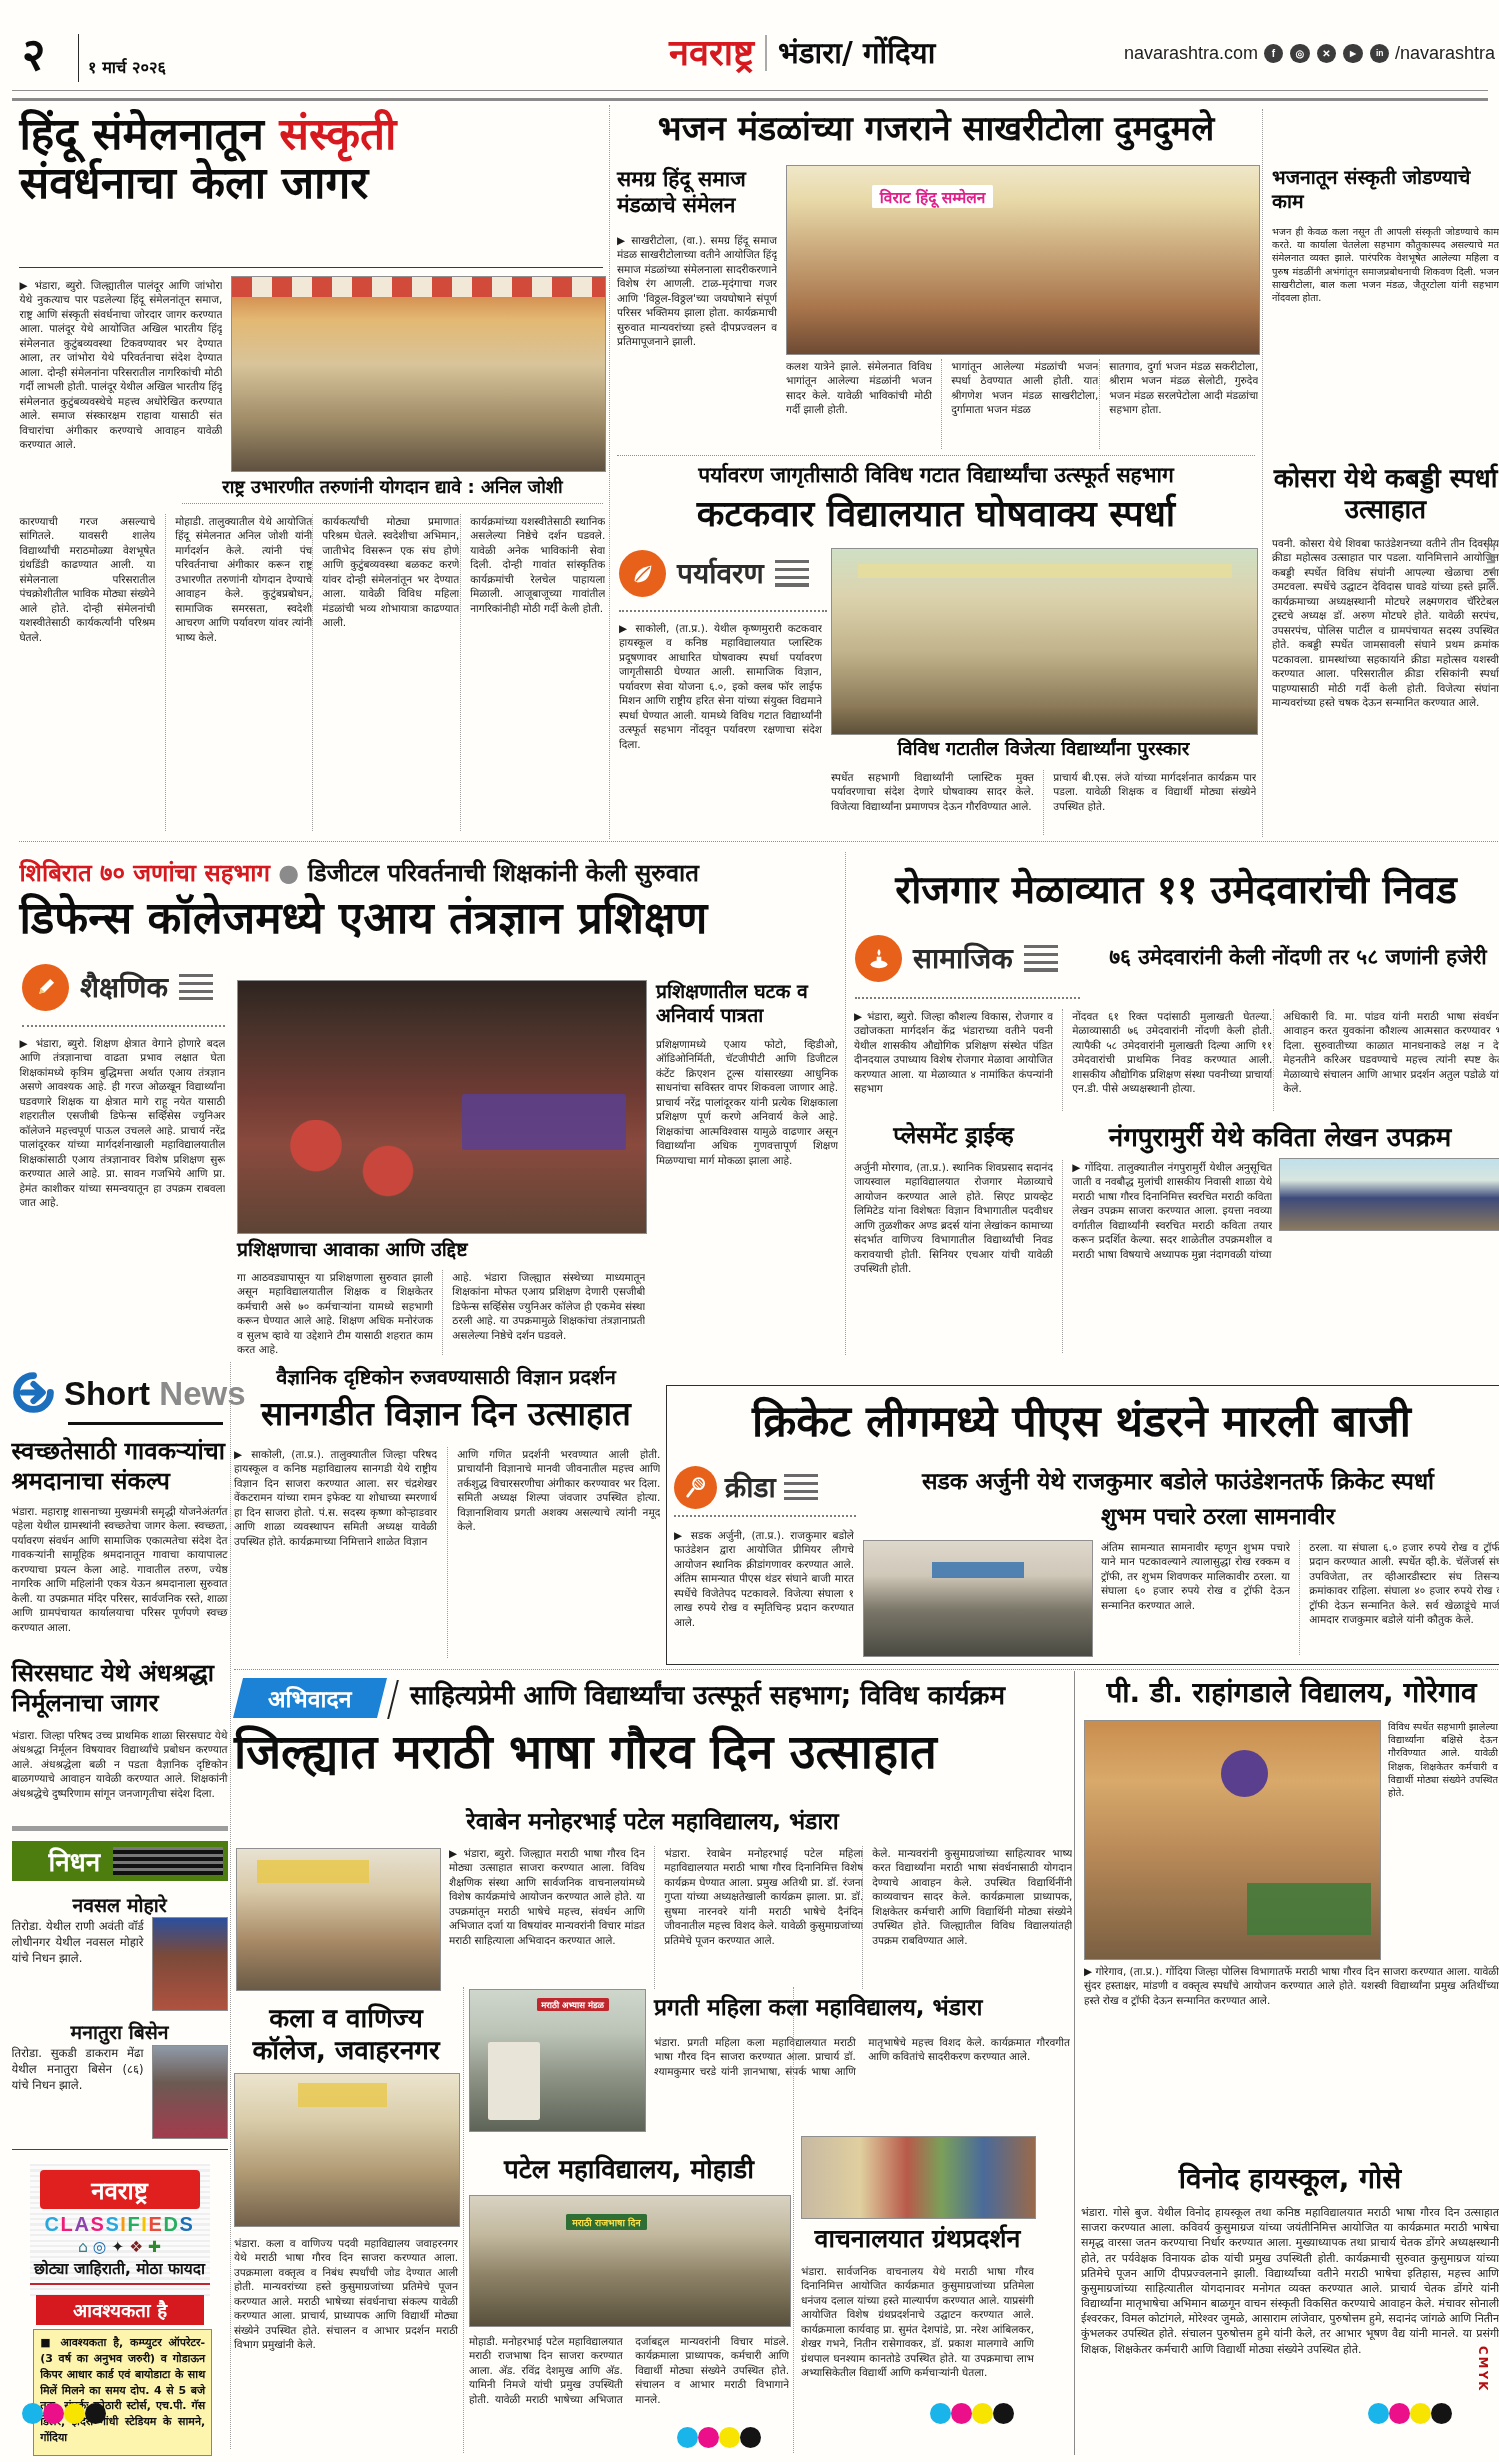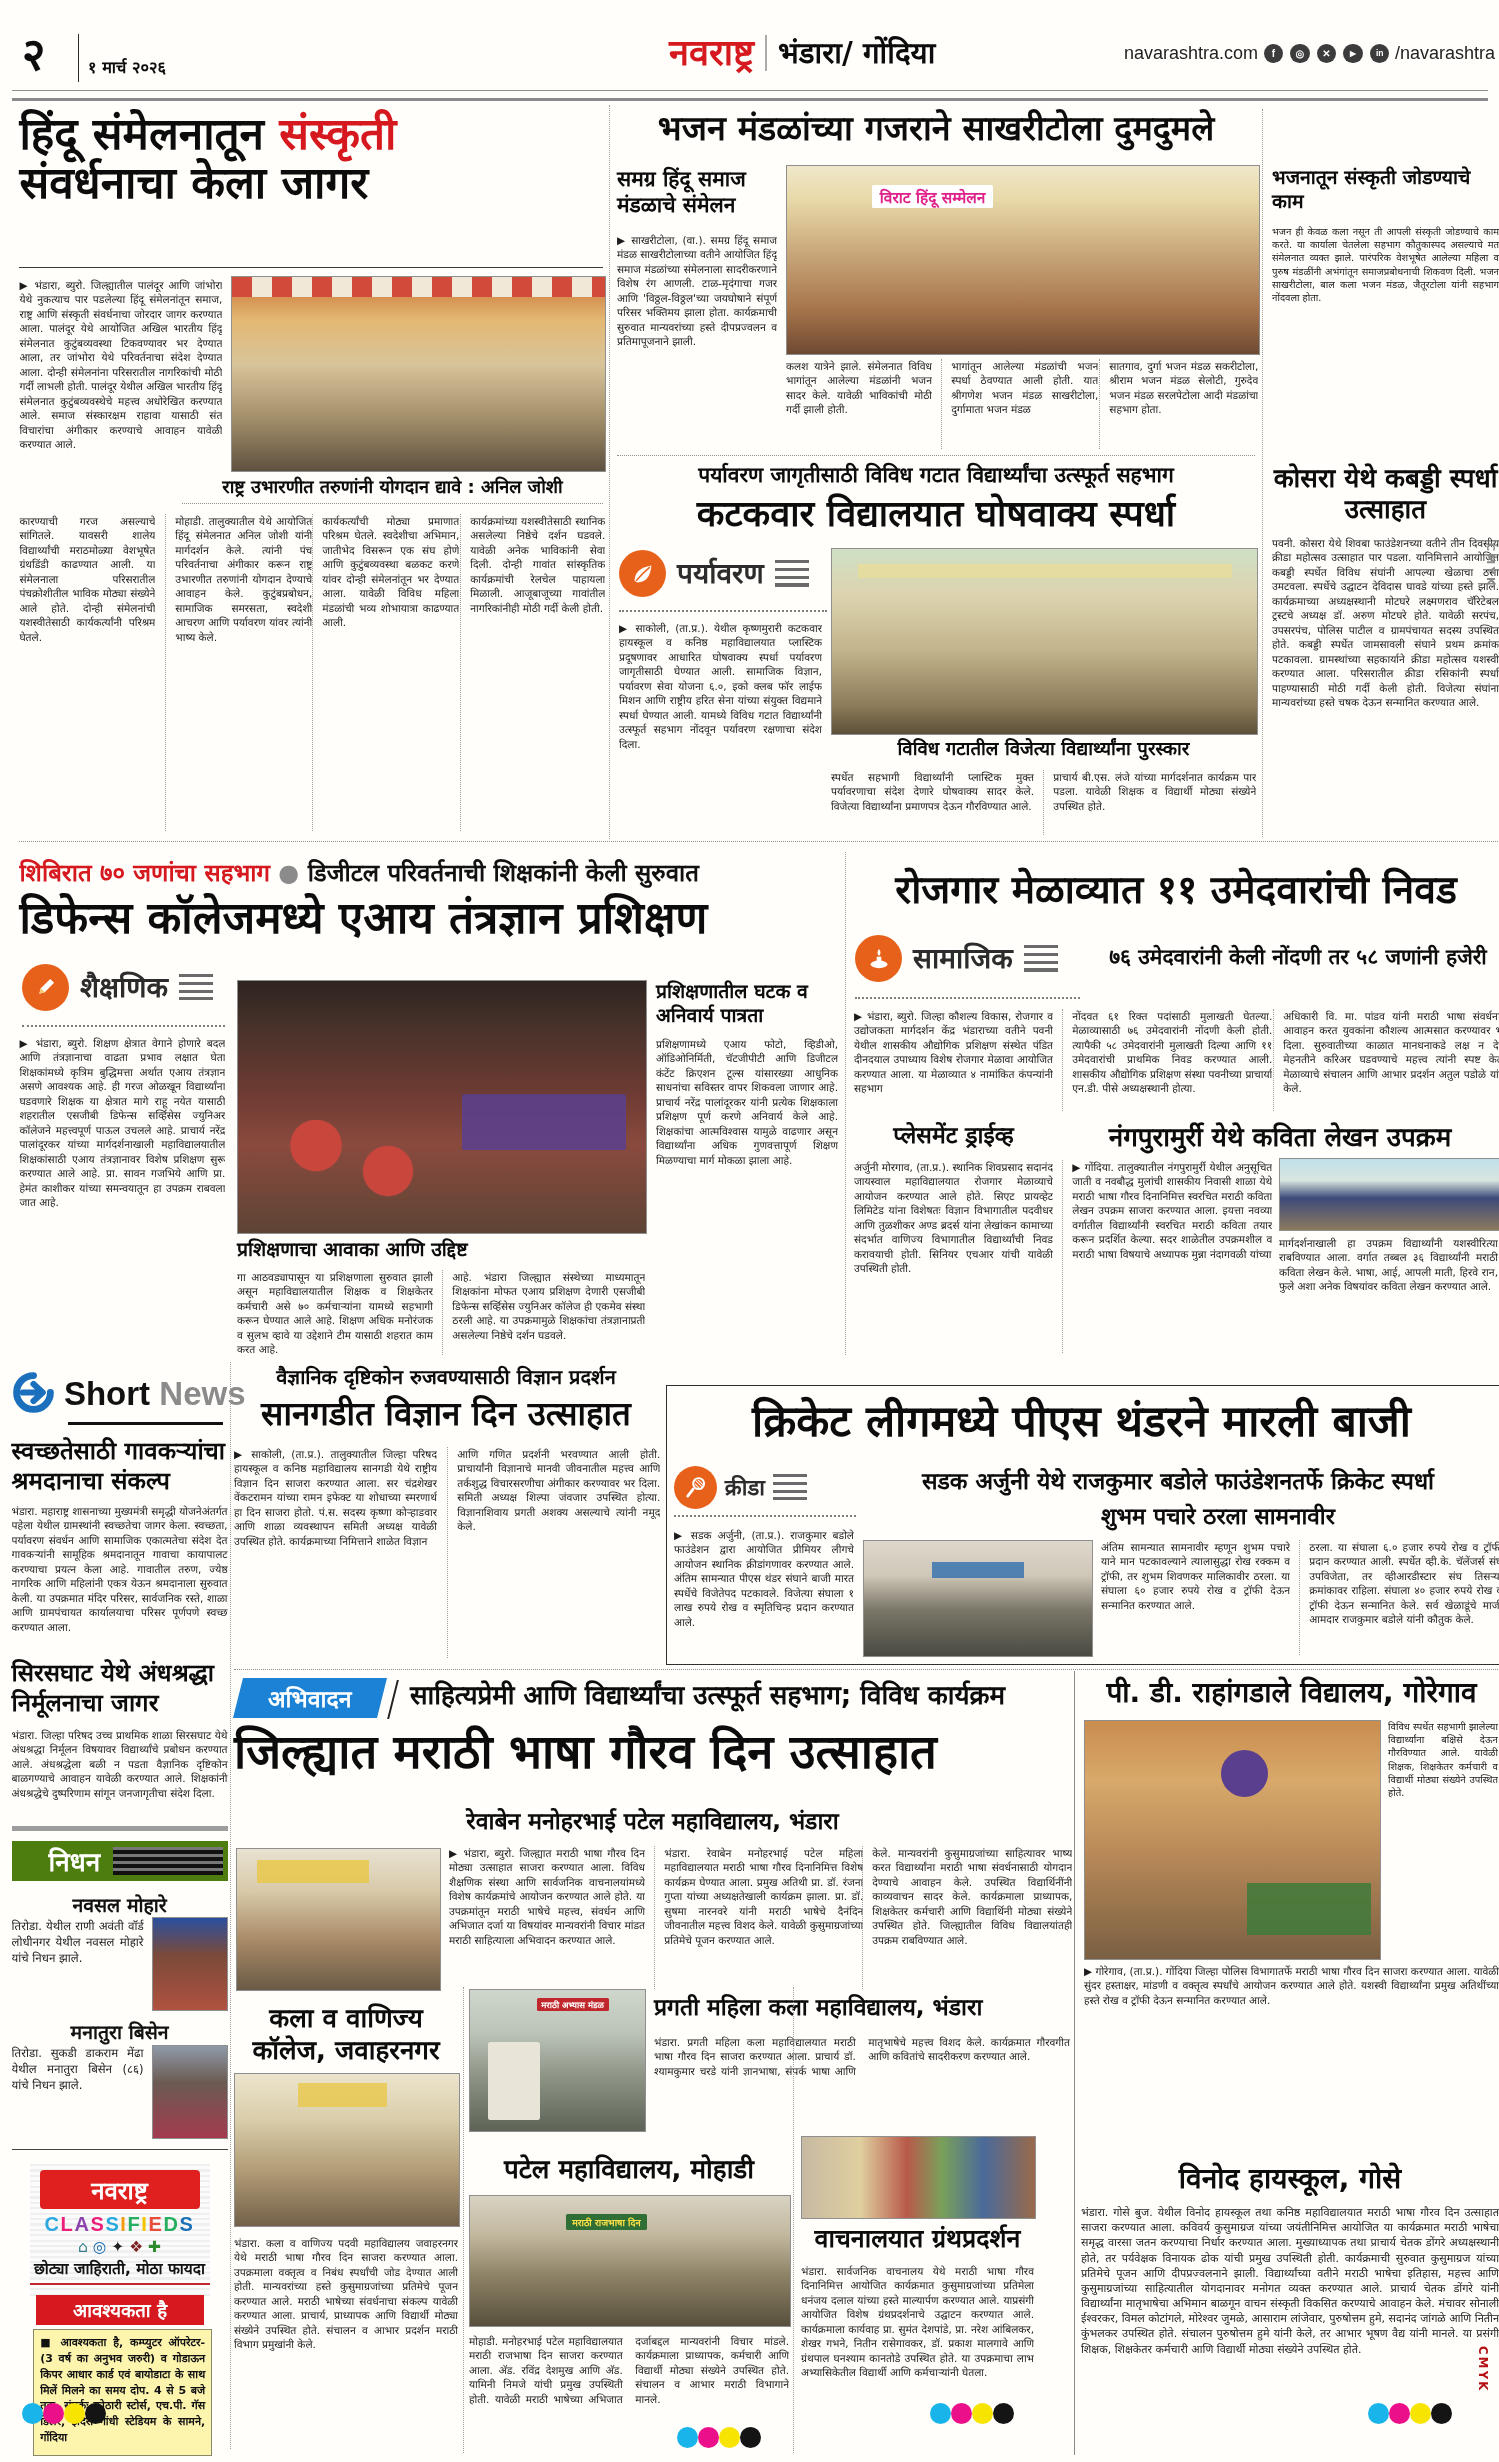--- a/index.html
+++ b/index.html
@@ -161,21 +161,20 @@
   <div class="abs hl ctr" style="left:1098px;top:944px;width:400px;font-size:21px;line-height:1.3">७६ उमेदवारांनी केली नोंदणी तर ५८ जणांनी हजेरी</div>
   <div class="abs body" style="left:854px;top:1009px;width:199px;height:102px">▶ भंडारा, ब्युरो. जिल्हा कौशल्य विकास, रोजगार व उद्योजकता मार्गदर्शन केंद्र भंडाराच्या वतीने पवनी येथील शासकीय औद्योगिक प्रशिक्षण संस्थेत पंडित दीनदयाल उपाध्याय विशेष रोजगार मेळावा आयोजित करण्यात आला. या मेळाव्यात ४ नामांकित कंपन्यांनी सहभाग</div>
   <div class="abs body vdot" style="left:1062px;top:1009px;width:200px;height:102px;padding-left:9.3px">नोंदवत ६१ रिक्त पदांसाठी मुलाखती घेतल्या. मेळाव्यासाठी ७६ उमेदवारांनी नोंदणी केली होती. त्यापैकी ५८ उमेदवारांनी मुलाखती दिल्या आणि ११ उमेदवारांची प्राथमिक निवड करण्यात आली. शासकीय औद्योगिक प्रशिक्षण संस्था पवनीच्या प्राचार्या एन.डी. पीसे अध्यक्षस्थानी होत्या.</div>
   <div class="abs body vdot" style="left:1273px;top:1009px;width:224px;height:102px;padding-left:9.3px">अधिकारी वि. मा. पांडव यांनी मराठी भाषा संवर्धनाचे आवाहन करत युवकांना कौशल्य आत्मसात करण्यावर भर दिला. सुरुवातीच्या काळात मानधनाकडे लक्ष न देता मेहनतीने करिअर घडवण्याचे महत्त्व त्यांनी स्पष्ट केले. मेळाव्याचे संचालन आणि आभार प्रदर्शन अतुल पडोळे यांनी केले.</div>
 
   <div class="abs hl ctr" style="left:854px;top:1123px;width:199px;font-size:23px">प्लेसमेंट ड्राईव्ह</div>
   <div class="abs body" style="left:854px;top:1160px;width:199px;height:193px">अर्जुनी मोरगाव, (ता.प्र.). स्थानिक शिवप्रसाद सदानंद जायस्वाल महाविद्यालयात रोजगार मेळाव्याचे आयोजन करण्यात आले होते. सिएट प्रायव्हेट लिमिटेड यांना विशेषतः विज्ञान विभागातील पदवीधर आणि तुळशीकर अण्ड ब्रदर्स यांना लेखांकन कामाच्या संदर्भात वाणिज्य विभागातील विद्यार्थ्यांची निवड करावयाची होती. सिनियर एचआर यांची यावेळी उपस्थिती होती.</div>
   <div class="abs hl ctr" style="left:1062px;top:1123px;width:436px;font-size:26px">नंगपुरामुर्री येथे कविता लेखन उपक्रम</div>
   <div class="abs body vdot" style="left:1062px;top:1160px;width:200px;height:193px;padding-left:9.3px">▶ गोंदिया. तालुक्यातील नंगपुरामुर्री येथील अनुसूचित जाती व नवबौद्ध मुलांची शासकीय निवासी शाळा येथे मराठी भाषा गौरव दिनानिमित्त स्वरचित मराठी कविता लेखन उपक्रम साजरा करण्यात आला. इयत्ता नवव्या वर्गातील विद्यार्थ्यांनी स्वरचित मराठी कविता तयार करून प्रदर्शित केल्या. सदर शाळेतील उपक्रमशील व मराठी भाषा विषयाचे अध्यापक मुन्ना नंदागवळी यांच्या</div>
   <div class="photo" style="left:1279px;top:1158px;width:219px;height:71px;background:linear-gradient(180deg,#bfe0ea 0%,#d9e6df 30%,#3d4a7a 55%,#8a7a5e 100%)"></div>
-  <div class="abs body" style="left:1279px;top:1236px;width:219px;height:116px">मार्गदर्शनाखाली हा उपक्रम विद्यार्थ्यांनी यशस्वीरित्या राबविण्यात आला. वर्गात तब्बल ३६ विद्यार्थ्यांनी मराठी कविता लेखन केले. भाषा, आई, आपली माती, हिरवे रान, फुले अशा अनेक विषयांवर कविता लेखन करण्यात आले.</div>
 
   <div class="abs" style="left:11.6px;top:1371px;display:flex;align-items:center;gap:9.3px">
     <span>
       <svg width="43" height="43" viewBox="0 0 56 56">
           <path d="M28 6 A22 22 0 1 0 50 28" stroke="#1b6fbd" stroke-width="9" fill="none" stroke-linecap="round"></path>
           <path d="M14 28 L38 28 M28 17 L40 28 L28 39" stroke="#1b6fbd" stroke-width="8" fill="none" stroke-linecap="round" stroke-linejoin="round"></path>
         </svg>
     </span>
     <span class="lat" style="font-size:33px;font-weight:bold">Short</span>
     <span class="lat gray" style="font-size:33px;font-weight:bold">News</span>
@@ -227,21 +226,21 @@
   <div class="abs" style="left:666px;top:1385px;width:832px;height:278px;border:1.6px solid #2f2f2f"></div>
   <div class="abs hl ctr" style="left:674px;top:1397px;width:815px;font-size:43px">क्रिकेट लीगमध्ये पीएस थंडरने मारली बाजी</div>
   <div class="badge" style="left:674px;top:1466px;gap:7.8px">
     <span class="circ" style="width:43px;height:43px">
       <svg width="25" height="25" viewBox="0 0 32 32">
           <circle cx="20" cy="11" r="7" fill="none" stroke="#fff" stroke-width="2.5"></circle>
           <path d="M16 7 L24 15 M15 11 L21 17 M19 6 L26 13" stroke="#fff" stroke-width="1.3"></path>
           <path d="M6 27 L13 18" stroke="#fff" stroke-width="3.5" stroke-linecap="round"></path>
         </svg>
     </span>
-    <span class="bname" style="font-size:22px">क्रीडा</span>
+    <span class="bname" style="font-size:28px">क्रीडा</span>
     <span class="stripes"></span>
   </div>
   <div class="abs dotunder" style="left:674px;top:1515px;width:182px"></div>
   <div class="abs hl ctr" style="left:863px;top:1469px;width:630px;font-size:23px">सडक अर्जुनी येथे राजकुमार बडोले फाउंडेशनतर्फे क्रिकेट स्पर्धा</div>
   <div class="abs hl" style="left:1101px;top:1504px;width:396px;font-size:22.5px">शुभम पचारे ठरला सामनावीर</div>
   <div class="abs body" style="left:674px;top:1528px;width:180px;height:126px">▶ सडक अर्जुनी, (ता.प्र.). राजकुमार बडोले फाउंडेशन द्वारा आयोजित प्रीमियर लीगचे आयोजन स्थानिक क्रीडांगणावर करण्यात आले. अंतिम सामन्यात पीएस थंडर संघाने बाजी मारत स्पर्धेचे विजेतेपद पटकावले. विजेत्या संघाला १ लाख रुपये रोख व स्मृतिचिन्ह प्रदान करण्यात आले.</div>
   <div class="photo" style="left:863px;top:1540px;width:228px;height:115px;background:linear-gradient(180deg,#ded8cc 0%,#cfc7b8 30%,#7a7668 60%,#4a4a42 100%)">
     <div style="position:absolute;left:30%;top:18%;width:40%;height:14%;background:#2f6fae;opacity:.8"></div>
   </div>
   <div class="abs body" style="left:1101px;top:1540px;width:189px;height:115px">अंतिम सामन्यात सामनावीर म्हणून शुभम पचारे याने मान पटकावल्याने त्यालासुद्धा रोख रक्कम व ट्रॉफी, तर शुभम शिवणकर मालिकावीर ठरला. या संघाला ६० हजार रुपये रोख व ट्रॉफी देऊन सन्मानित करण्यात आले.</div>

